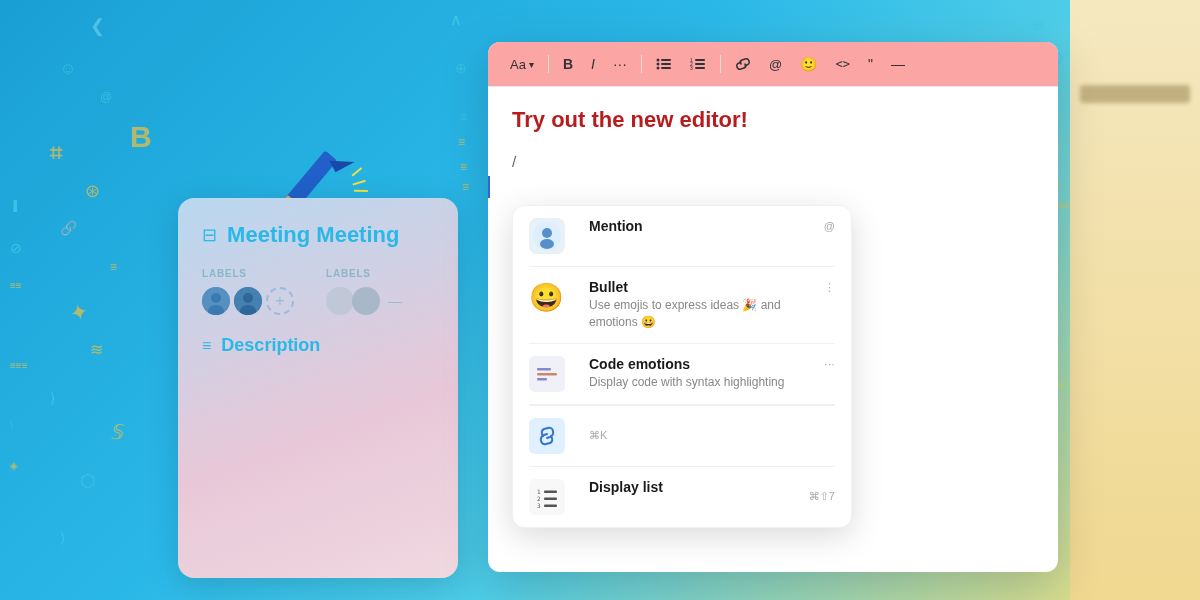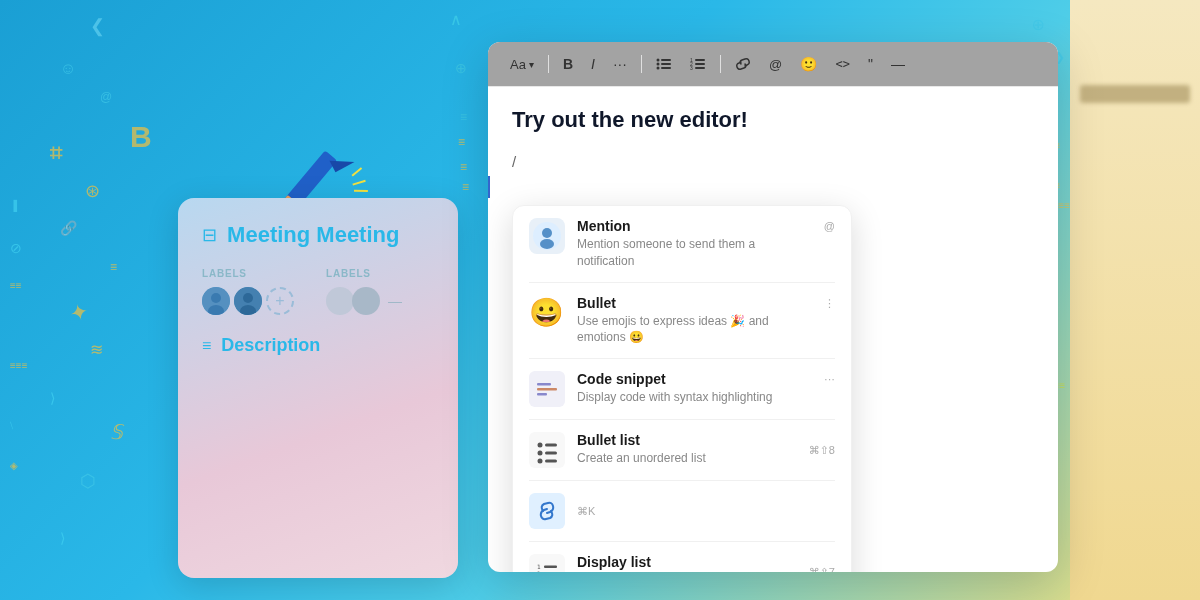--- a/index.html
+++ b/index.html
@@ -166,21 +166,21 @@
       overflow: hidden;
     }
 
     
     .toolbar {
       display: flex;
       align-items: center;
       gap: 6px;
       padding: 10px 16px;
       border-bottom: 1px solid #e8e8e8;
-      background: #a3a3a3;
+      background: #fca5a5;
     }
 
     .toolbar-btn {
       background: none;
       border: none;
       cursor: pointer;
       padding: 4px 6px;
       border-radius: 4px;
       font-size: 14px;
       color: #333;
@@ -205,21 +205,21 @@
 
     
     .editor-content {
       padding: 20px 24px;
       position: relative;
     }
 
     .editor-title {
       font-size: 22px;
       font-weight: 700;
-      color: #0f172a;
+      color: #b91c1c;
       margin-bottom: 16px;
       display: flex;
       align-items: center;
       gap: 4px;
     }
 
     .cursor-line {
       position: absolute;
       bottom: -4px;
       left: 0;
@@ -249,21 +249,21 @@
       border-radius: 12px;
       box-shadow: 0 8px 32px rgba(0,0,0,0.15);
       z-index: 10;
       overflow: hidden;
       border: 1px solid #f0f0f0;
     }
 
     .dropdown-item {
       display: flex;
       align-items: flex-start;
-      gap: 12px;
+      gap: 24px;
       padding: 12px 16px;
       cursor: pointer;
       position: relative;
       transition: background 0.1s;
     }
 
     .dropdown-item-icon {
       width: 36px;
       height: 36px;
       border-radius: 8px;
@@ -544,21 +544,20 @@
       <div class="dropdown-item">
         <div class="dropdown-item-icon icon-mention">
           <svg width="28" height="28" viewBox="0 0 28 28">
             <circle cx="14" cy="14" r="14" fill="#ddeeff"></circle>
             <circle cx="14" cy="11" r="5" fill="#5590c8"></circle>
             <ellipse cx="14" cy="22" rx="7" ry="5" fill="#5590c8"></ellipse>
           </svg>
         </div>
         <div class="item-text">
           <div class="item-title">Mention</div>
-          <div class="item-desc">Mention someone to send them a notification</div>
         </div>
         <span class="item-badge">@</span>
       </div>
 
       <div class="dropdown-divider"></div>
 
       <div class="dropdown-item">
         <div class="dropdown-item-icon icon-emoji" style="font-size:28px;">😀</div>
         <div class="item-text">
           <div class="item-title">Bullet</div>
@@ -572,46 +571,28 @@
       <div class="dropdown-item">
         <div class="dropdown-item-icon icon-code">
           <svg width="36" height="36" viewBox="0 0 36 36">
             <rect width="36" height="36" rx="6" fill="#f0f0f8"></rect>
             <rect x="8" y="12" width="14" height="2.5" rx="1" fill="#8888cc"></rect>
             <rect x="8" y="17" width="20" height="2.5" rx="1" fill="#cc8866"></rect>
             <rect x="8" y="22" width="10" height="2.5" rx="1" fill="#8888cc"></rect>
           </svg>
         </div>
         <div class="item-text">
-          <div class="item-title">Code snippet</div>
+          <div class="item-title">Code emotions</div>
           <div class="item-desc">Display code with syntax highlighting</div>
         </div>
         <span class="item-badge">···</span>
       </div>
 
       <div class="dropdown-divider"></div>
 
-      <div class="dropdown-item">
-        <div class="dropdown-item-icon icon-bullet">
-          <svg width="36" height="36" viewBox="0 0 36 36">
-            <rect width="36" height="36" rx="6" fill="#f8f8f8"></rect>
-            <circle cx="11" cy="13" r="2.5" fill="#555"></circle>
-            <rect x="16" y="11.5" width="12" height="3" rx="1.5" fill="#555"></rect>
-            <circle cx="11" cy="21" r="2.5" fill="#555"></circle>
-            <rect x="16" y="19.5" width="12" height="3" rx="1.5" fill="#555"></rect>
-            <circle cx="11" cy="29" r="2.5" fill="#555"></circle>
-            <rect x="16" y="27.5" width="12" height="3" rx="1.5" fill="#555"></rect>
-          </svg>
-        </div>
-        <div class="item-text">
-          <div class="item-title">Bullet list</div>
-          <div class="item-desc">Create an unordered list</div>
-        </div>
-        <span class="item-shortcut">⌘⇧8</span>
-      </div>
 
       <div class="dropdown-divider"></div>
 
       <div class="dropdown-item">
         <div class="dropdown-item-icon icon-link">
           <svg width="36" height="36" viewBox="0 0 36 36">
             <rect width="36" height="36" rx="6" fill="#e0f0ff"></rect>
             <path d="M14 18 Q11 13 15 11 L19 10 Q23 9 24 13 Q25 17 21 19 L18 20" stroke="#3377cc" stroke-width="2" fill="none" stroke-linecap="round"></path>
             <path d="M22 18 Q25 23 21 25 L17 26 Q13 27 12 23 Q11 19 15 17 L18 16" stroke="#3377cc" stroke-width="2" fill="none" stroke-linecap="round"></path>
           </svg>

